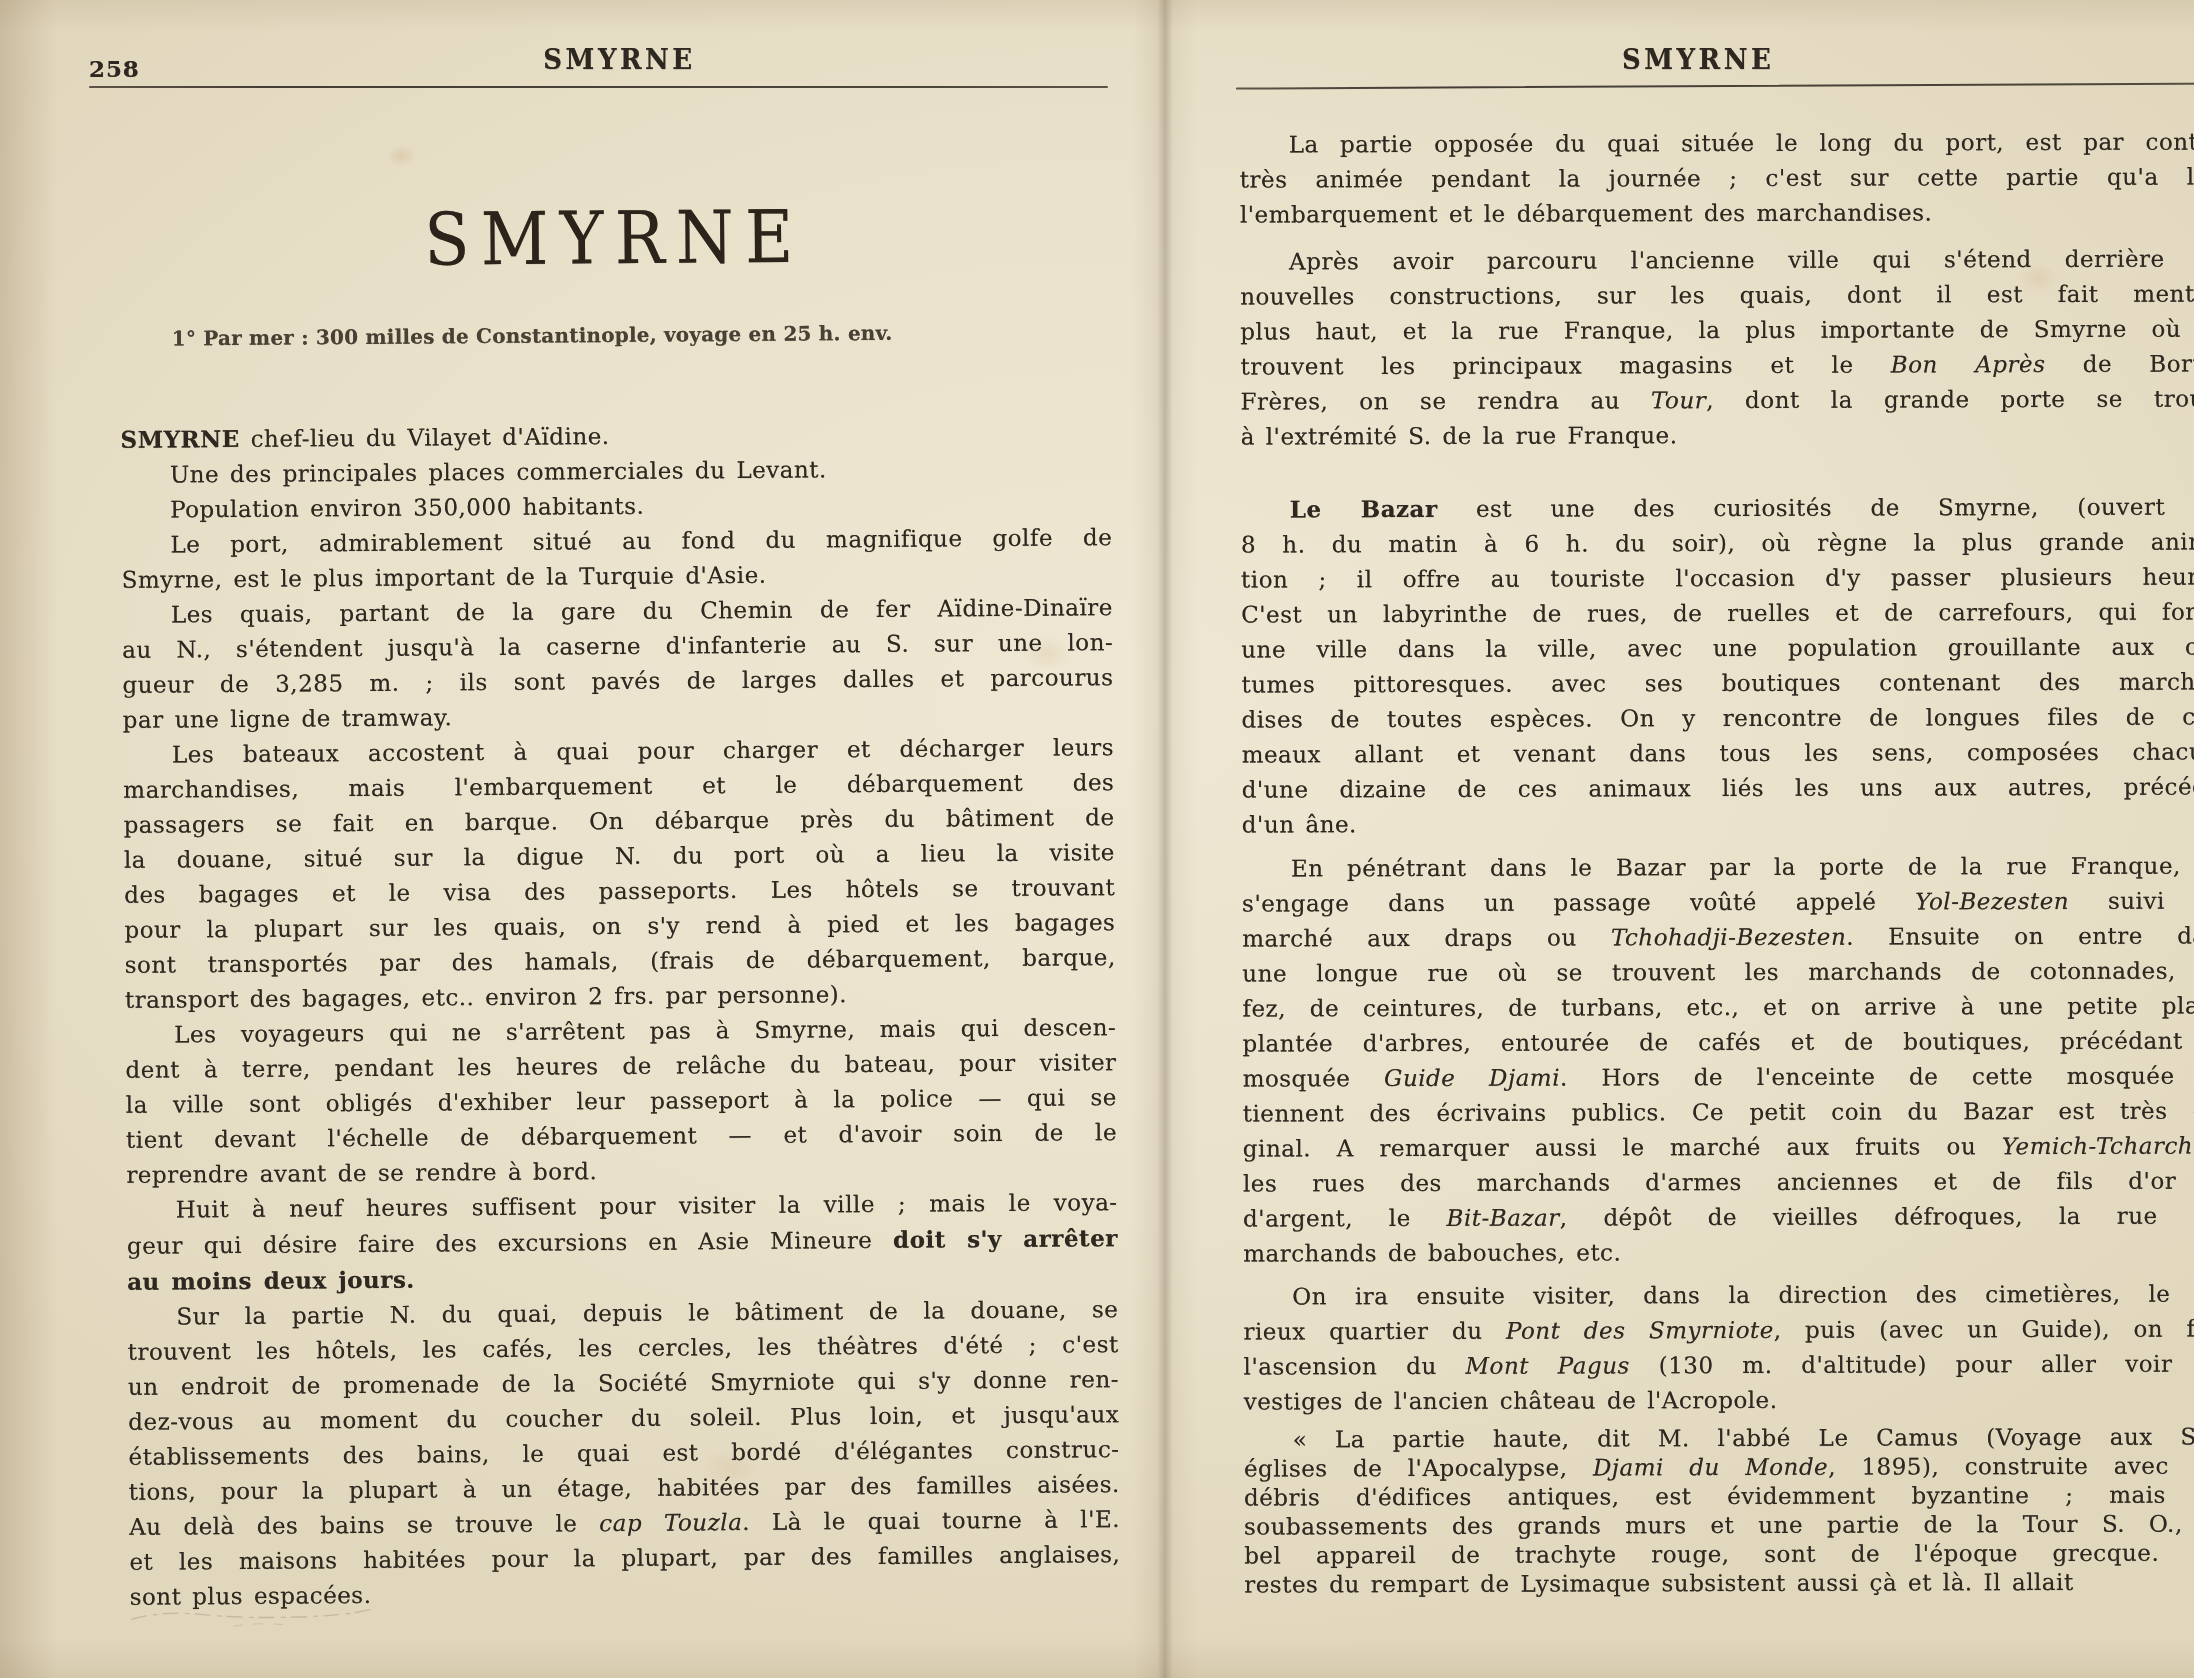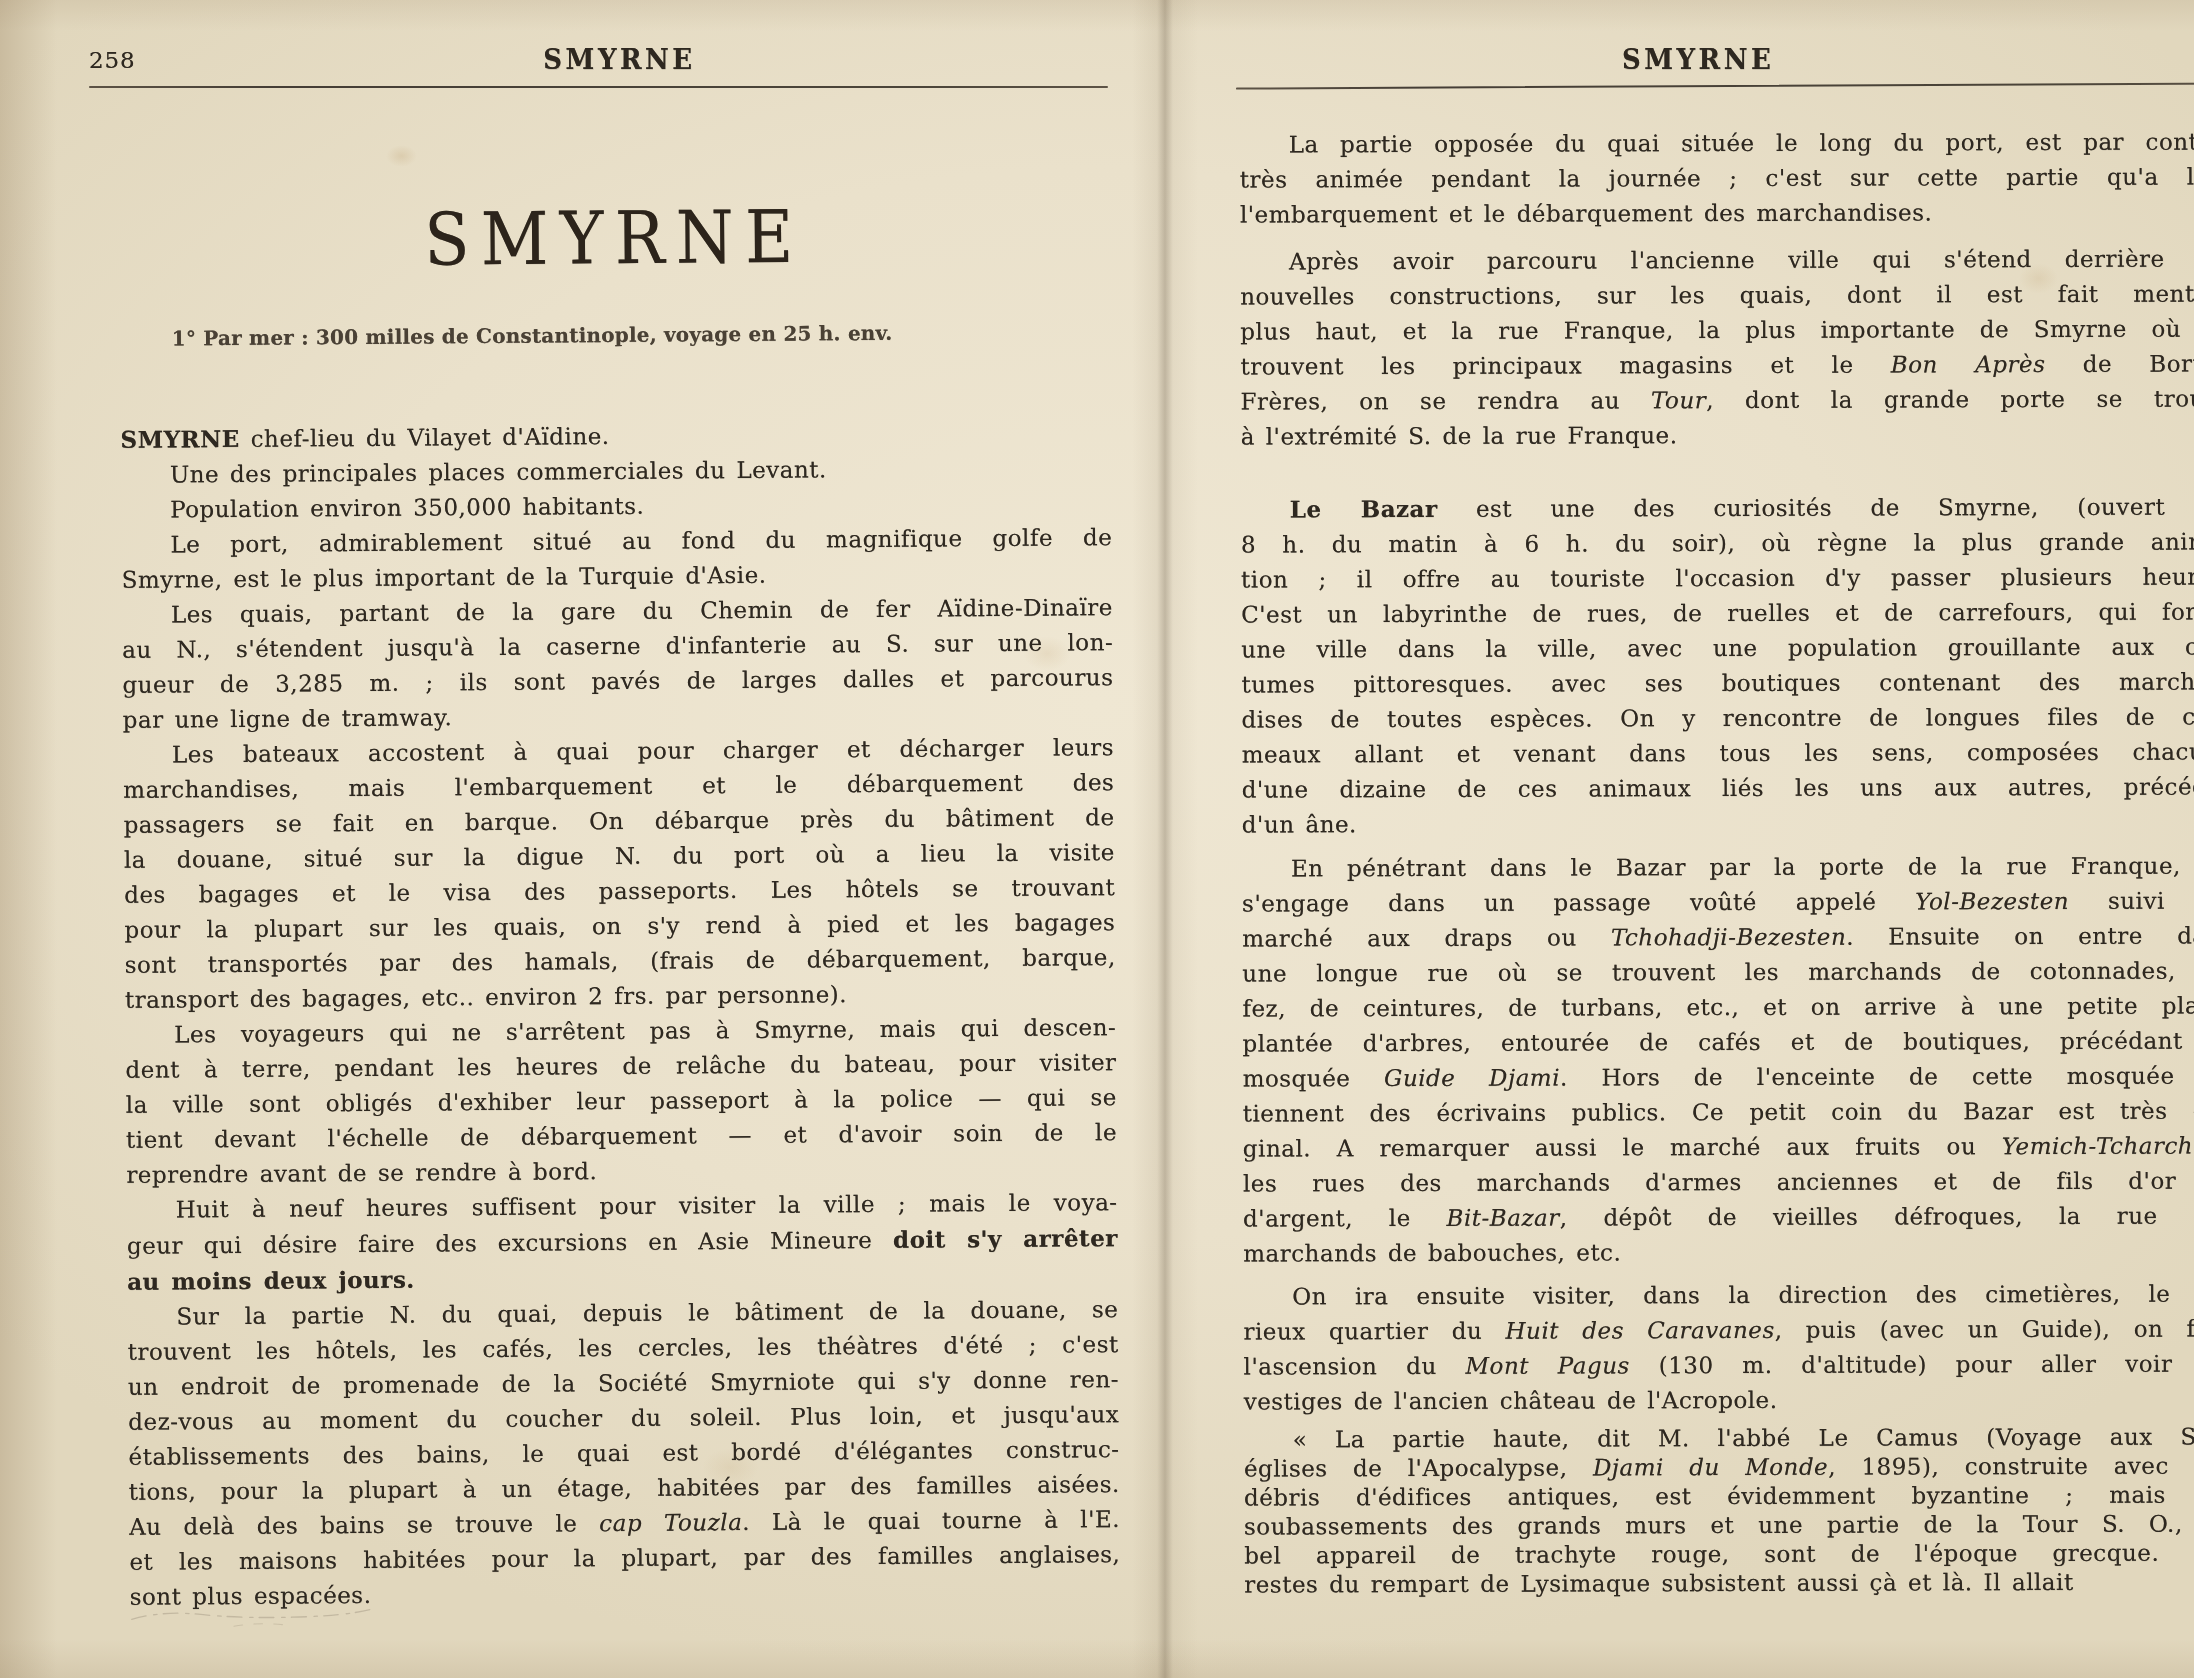--- a/index.html
+++ b/index.html
@@ -27,21 +27,21 @@
   #stain-2{left:1023px;top:636px;width:48px;height:35px;background:radial-gradient(ellipse, rgba(170,130,70,.12), rgba(170,130,70,0) 70%);}
   #stain-3{left:2019px;top:263px;width:39px;height:31px;background:radial-gradient(ellipse, rgba(170,130,70,.13), rgba(170,130,70,0) 70%);}
   #stain-4{left:702px;top:1448px;width:57px;height:39px;background:radial-gradient(ellipse, rgba(170,130,70,.10), rgba(170,130,70,0) 70%);}
 
   
   .ink{text-shadow:0 0 0.5px rgba(46,40,32,.5), 0.3px 0.4px 0 rgba(46,40,32,.15);}
   .page-number{position:absolute;font-size:23px;letter-spacing:0.9px;}
   .running-head{position:absolute;font-weight:bold;font-size:26px;letter-spacing:3.5px;text-align:center;transform:scaleY(1.05);}
   .rule{position:absolute;height:1.8px;background:linear-gradient(to right,#4a4034,#2f2822 18%,#363026 82%,#4a4034);border-radius:0.9px;opacity:.88;}
 
-  #pn-left{left:89px;top:47px;}
+  #pn-left{left:89px;top:55px;font-weight:bold;}
   #head-left{left:124px;top:45px;width:991px;}
   #rule-left{left:89px;top:86px;width:1019px;}
 
   #head-right{left:1622px;top:45px;width:132px;}
   #pn-right{left:2175px;top:44px;width:66px;text-align:right;}
   #rule-right{left:1236px;top:85px;width:1001px;transform:rotate(-0.3deg);}
 
   #left-stack{position:absolute;left:0;top:0;width:2333px;height:1678px;transform:rotate(-0.45deg);transform-origin:614px 878px;pointer-events:none;}
   #right-stack{position:absolute;left:0;top:0;width:2333px;height:1678px;transform:rotate(-0.18deg);transform-origin:1738px 878px;pointer-events:none;}
 
@@ -201,21 +201,21 @@
             <div class="tline just">plantée d'arbres, entourée de cafés et de boutiques, précédant la</div>
             <div class="tline just">mosquée <i>Guide Djami</i>. Hors de l'enceinte de cette mosquée se</div>
             <div class="tline just">tiennent des écrivains publics. Ce petit coin du Bazar est très ori-</div>
             <div class="tline just">ginal. A remarquer aussi le marché aux fruits ou <i>Yemich-Tcharchi</i> ;</div>
             <div class="tline just">les rues des marchands d'armes anciennes et de fils d'or et</div>
             <div class="tline just">d'argent, le <i>Bit-Bazar</i>, dépôt de vieilles défroques, la rue des</div>
             <div class="tline last">marchands de babouches, etc.</div>
           </div>
           <div class="para">
             <div class="tline just first">On ira ensuite visiter, dans la direction des cimetières, le cu-</div>
-            <div class="tline just">rieux quartier du <i>Huit des Caravanes</i>, puis (avec un Guide), on fera</div>
+            <div class="tline just">rieux quartier du <i>Pont des Smyrniote</i>, puis (avec un Guide), on fera</div>
             <div class="tline just">l'ascension du <i>Mont Pagus</i> (130 m. d'altitude) pour aller voir les</div>
             <div class="tline last">vestiges de l'ancien château de l'Acropole.</div>
           </div>
           <div class="para">
             <div class="tline just first">« La partie haute, dit M. l'abbé Le Camus (Voyage aux Sept</div>
             <div class="tline just">églises de l'Apocalypse, <i>Djami du Monde</i>, 1895), construite avec des</div>
             <div class="tline just">débris d'édifices antiques, est évidemment byzantine ; mais les</div>
             <div class="tline just">soubassements des grands murs et une partie de la Tour S. O., en</div>
             <div class="tline just">bel appareil de trachyte rouge, sont de l'époque grecque. Les</div>
             <div class="tline last">restes du rempart de Lysimaque subsistent aussi çà et là. Il allait</div>

